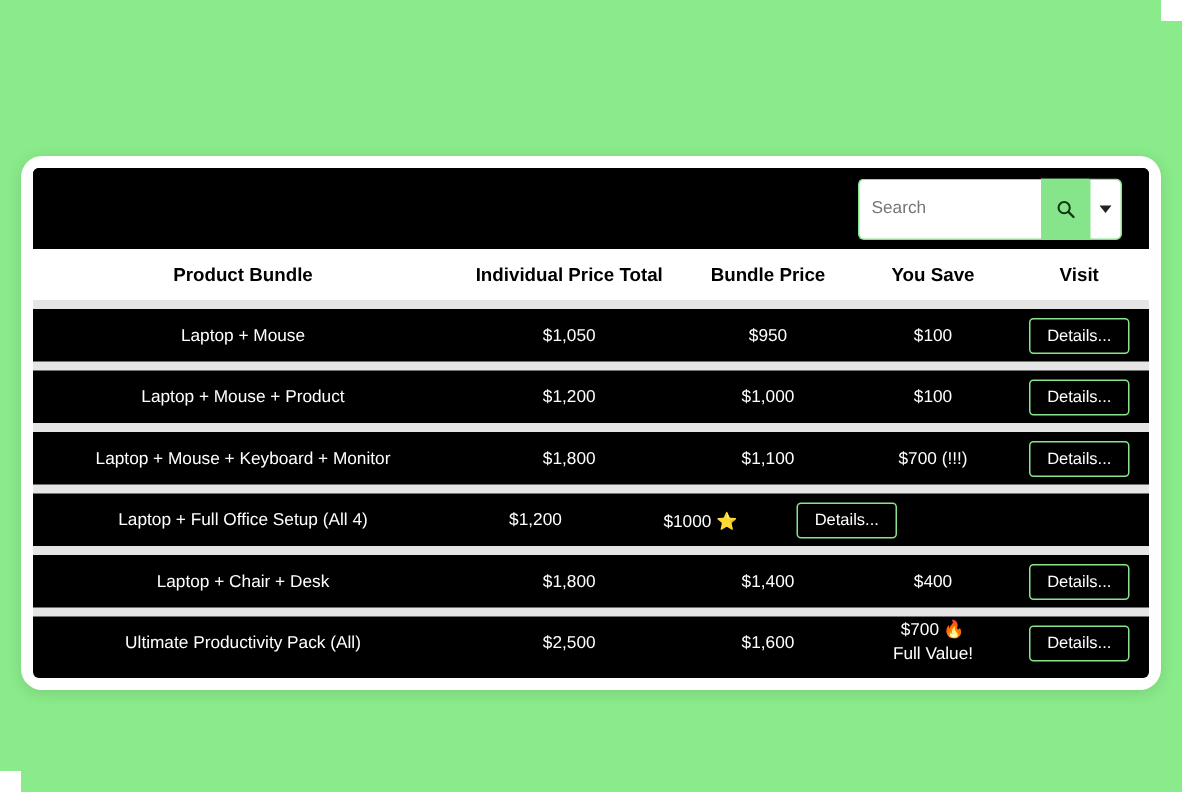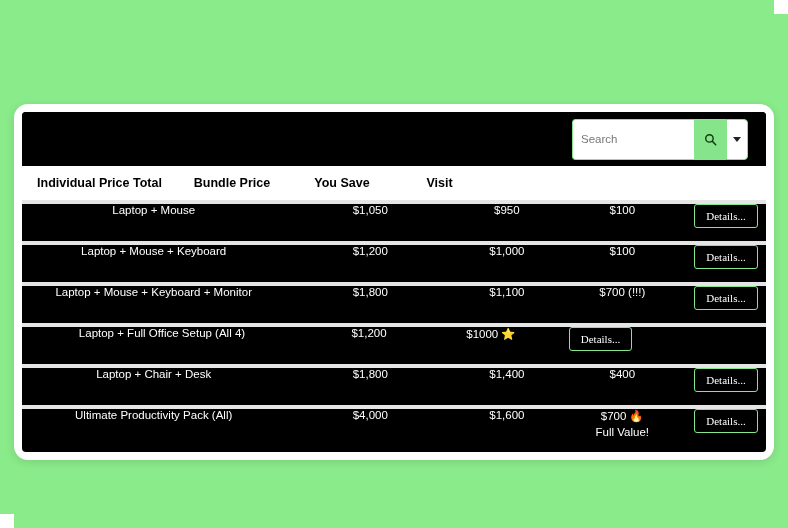--- a/index.html
+++ b/index.html
@@ -116,40 +116,39 @@
     color: #000000;
     height: 34px;
     align-items: center;
     font-size: 12.5px;
     font-weight: bold;
   }
   .trow {
     display: flex;
     background: #000000;
     color: #ffffff;
-    align-items: flex-start;
+    align-items: center;
     height: 41px;
     font-size: 11.5px;
-    border-top: 4px solid #e5e5e5;
-    box-sizing: border-box;
-    gap: 12px;
+    border-top: 6px solid #e5e5e5;
+    box-sizing: border-box;
   }
   .c0 { width: 280px; text-align: center; }
   .c1 { width: 155px; text-align: center; }
   .c2 { width: 110px; text-align: center; }
   .c3 { width: 110px; text-align: center; }
   .c4 { width: 85px;  text-align: center; }
   .details-btn {
     display: inline-block;
     border: 1px solid #86e58b;
     color: #ffffff;
     background: transparent;
     border-radius: 3px;
     font-size: 11px;
-    font-family: Liberation Serif, serif;
+    font-family: Liberation Sans, sans-serif;
     padding: 5px 11px;
     cursor: pointer;
   }
   .save-strong { font-weight: normal; }
   .two-line { line-height: 1.35; }
   .bestvalue { display: block; font-weight: normal; }
 </style>
 </head>
 <body>
 
@@ -169,38 +168,39 @@
             <line x1="10.2" y1="10.2" x2="14.4" y2="14.4" stroke="#11370f" stroke-width="1.9" stroke-linecap="round"></line>
           </svg>
         </div>
         <div class="search-caret">
           <span class="caret-glyph"></span>
         </div>
       </div>
     </div>
 
     <div class="hrow">
+      <div class="c0">Product Bundle</div>
       <div class="c1">Individual Price Total</div>
       <div class="c2">Bundle Price</div>
       <div class="c3">You Save</div>
       <div class="c4">Visit</div>
     </div>
 
     <div class="trow">
       <div class="c0">Laptop + Mouse</div>
       <div class="c1">$1,050</div>
       <div class="c2">$950</div>
       <div class="c3">$100</div>
       <div class="c4">
         <button class="details-btn">Details...</button>
       </div>
     </div>
 
     <div class="trow">
-      <div class="c0">Laptop + Mouse + Keyboard</div>
+      <div class="c0">Laptop + Mouse + Product</div>
       <div class="c1">$1,200</div>
       <div class="c2">$1,000</div>
       <div class="c3">$100</div>
       <div class="c4">
         <button class="details-btn">Details...</button>
       </div>
     </div>
 
     <div class="trow">
       <div class="c0">Laptop + Mouse + Keyboard + Monitor</div>
@@ -226,21 +226,21 @@
       <div class="c1">$1,800</div>
       <div class="c2">$1,400</div>
       <div class="c3">$400</div>
       <div class="c4">
         <button class="details-btn">Details...</button>
       </div>
     </div>
 
     <div class="trow">
       <div class="c0">Ultimate Productivity Pack (All)</div>
-      <div class="c1">$4,000</div>
+      <div class="c1">$2,500</div>
       <div class="c2">$1,600</div>
       <div class="c3 two-line">
         <span class="save-strong">$700 🔥</span>
         <span class="bestvalue">Full Value!</span>
       </div>
       <div class="c4">
         <button class="details-btn">Details...</button>
       </div>
     </div>
 

